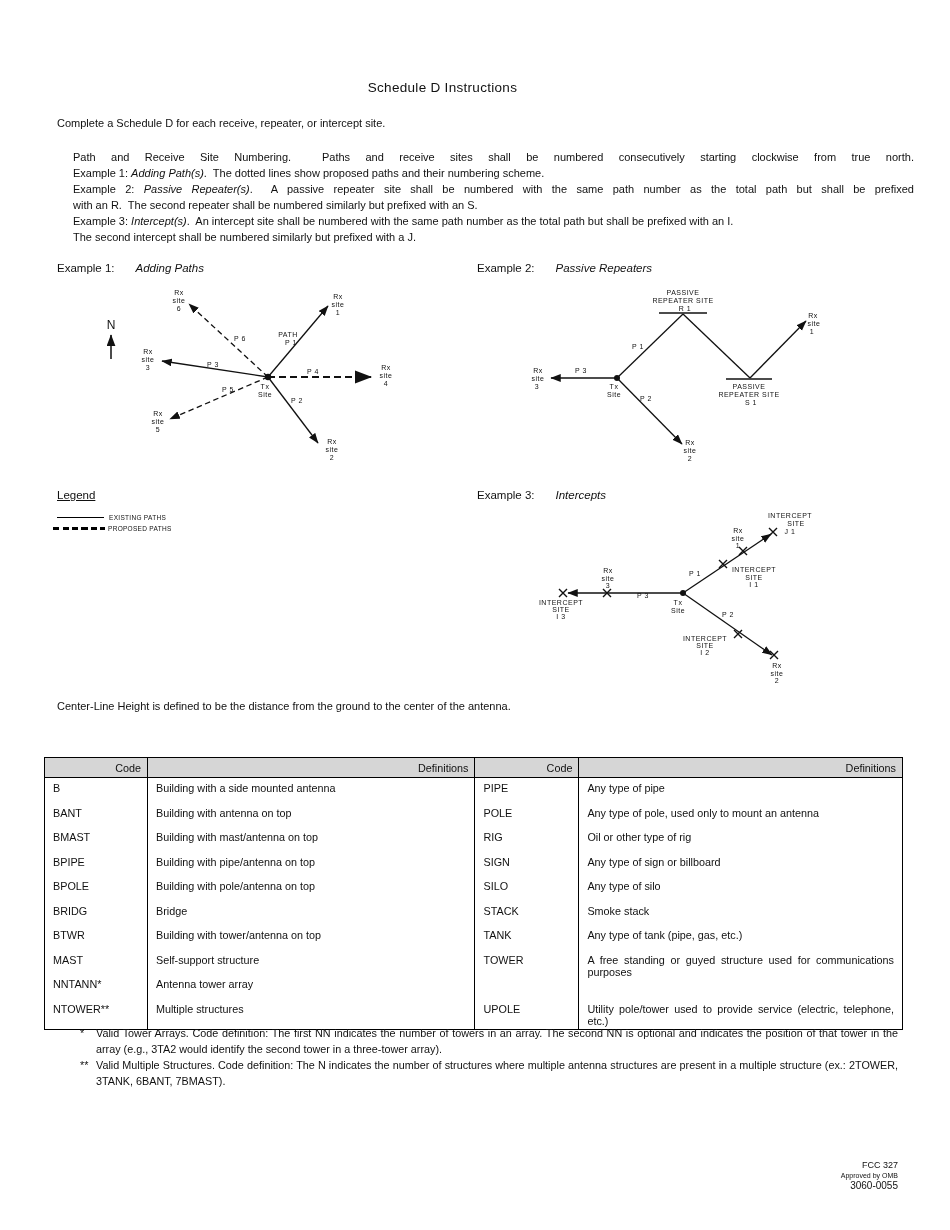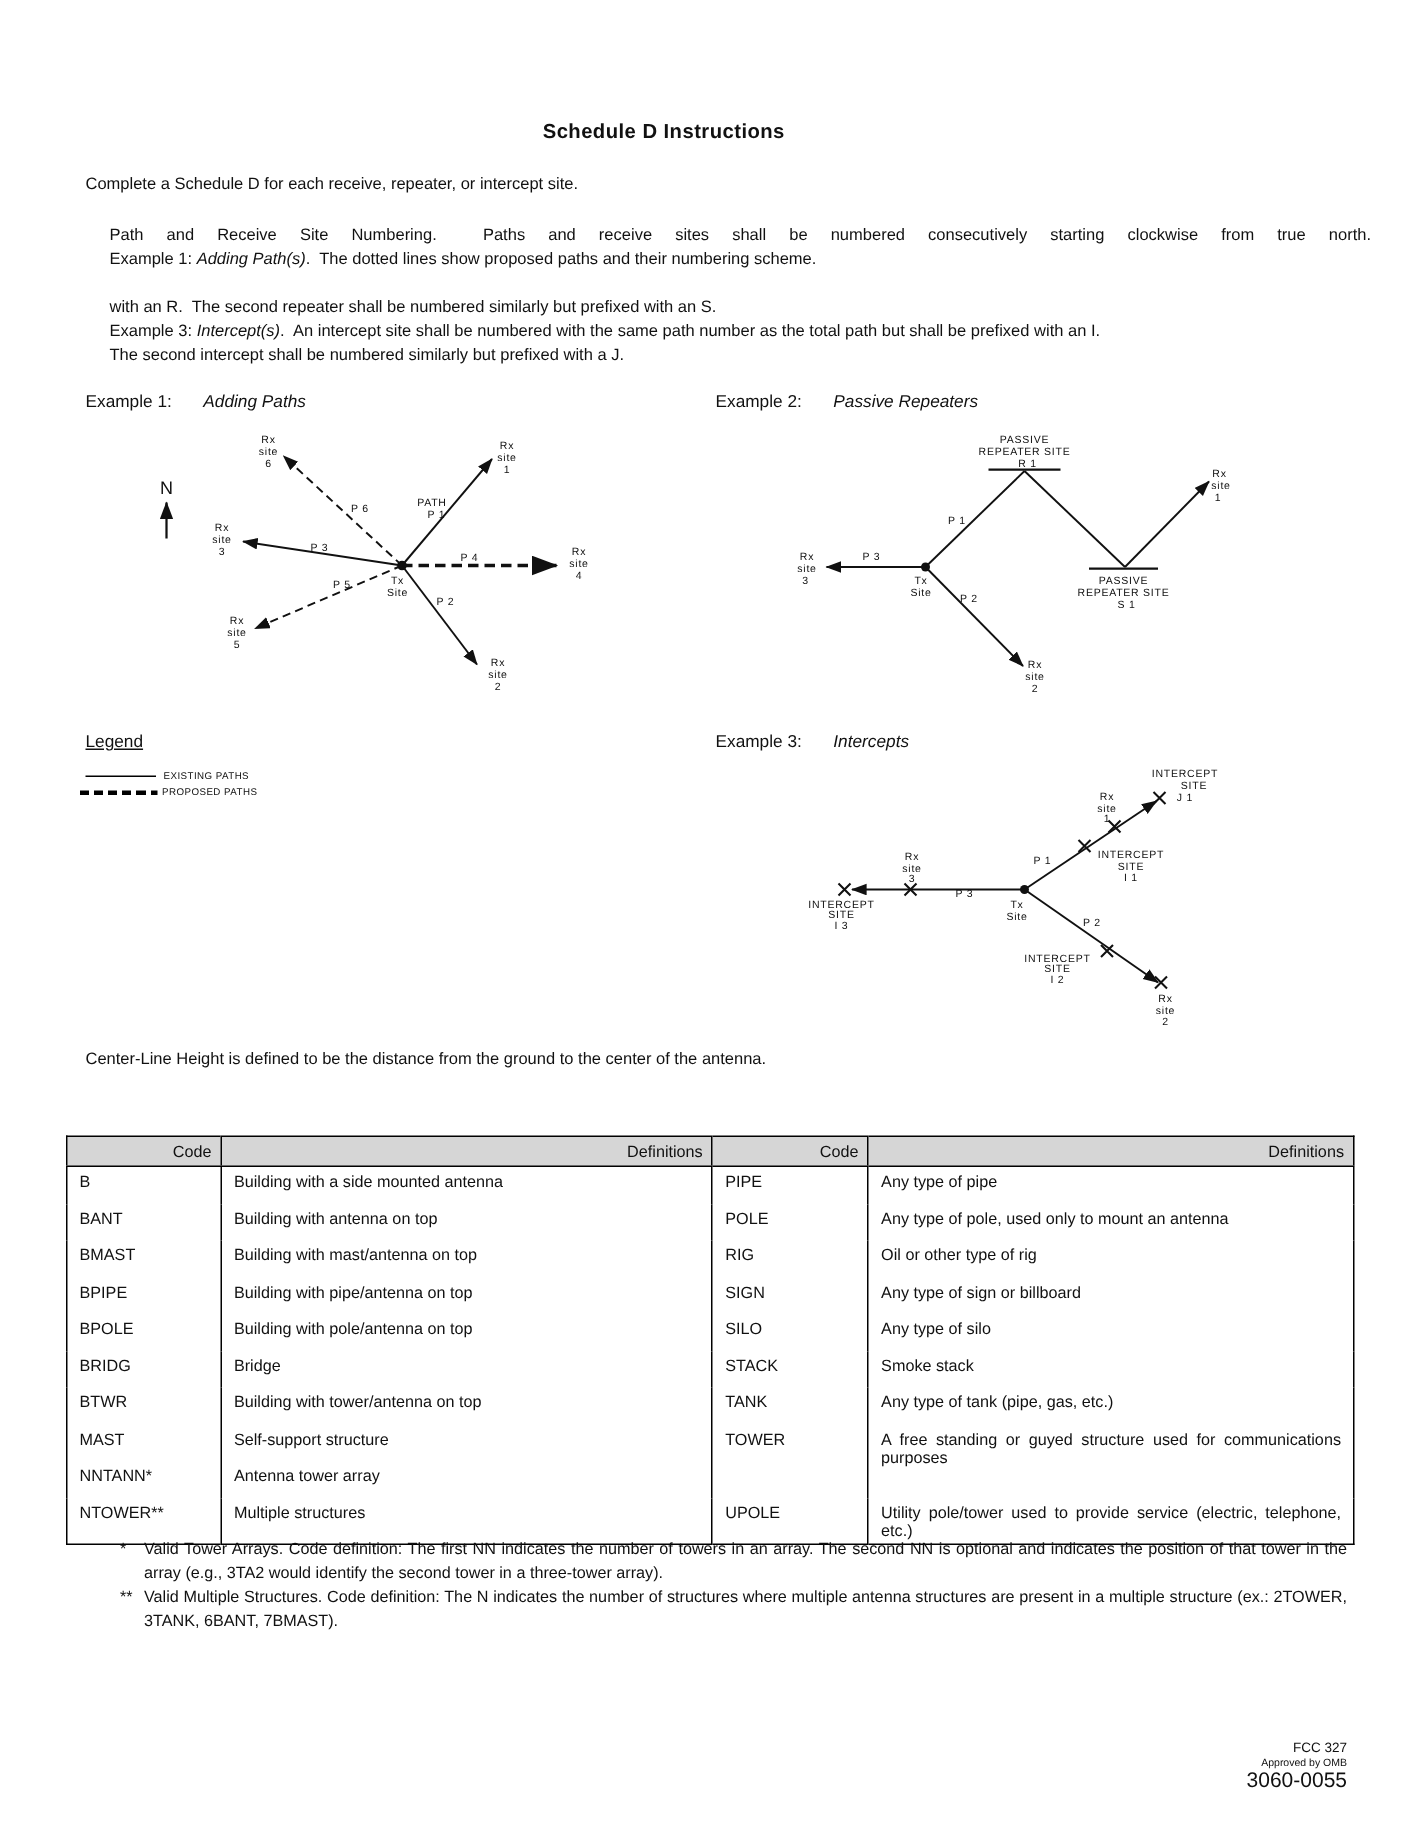--- a/index.html
+++ b/index.html
@@ -1,19 +1,19 @@
 <!DOCTYPE html>
 <html><head>
 <meta charset="utf-8">
 <style>
   html,body{margin:0;padding:0;background:#fff;}
   #page{position:relative;width:950px;height:1230px;background:#ffffff;
         font-family:"Liberation Sans",sans-serif;color:#111;overflow:hidden;}
   .abs{position:absolute;}
-  #title{left:0;top:80px;width:885px;text-align:center;font-size:13.5px;font-weight:700;letter-spacing:.3px;}
+  #title{left:0;top:80px;width:885px;text-align:center;font-size:13.5px;font-weight:400;letter-spacing:.3px;}
   #intro{left:57px;top:117px;width:840px;font-size:11px;}
   .numline{left:57px;width:841px;font-size:11px;line-height:16px;white-space:pre-wrap;padding-left:16px;}
   .stretch{text-align:justify;text-align-last:justify;}
   .ital{font-style:italic;text-align:right;}
   .exhead{font-size:11.5px;}
   .exhead .ital{margin-left:21px;}
   svg text{font-family:"Liberation Sans",sans-serif;font-size:7px;letter-spacing:.5px;fill:#111;}
   svg .big{font-size:12px;letter-spacing:0;}
   #legend-title{left:57px;top:489px;font-size:11.5px;text-decoration:underline;}
   .legrow{position:absolute;display:flex;align-items:center;font-size:6.5px;letter-spacing:.3px;}
@@ -30,33 +30,34 @@
      border-bottom:1.6px solid #000;padding:1px 6px 1px 8px;}
   td{vertical-align:top;padding:4px 8px 2px 8px;height:18.5px;}
   .bl{border-left:1.2px solid #000;}
   .just{text-align:justify;}
   .fnrow{position:absolute;left:80px;width:818px;display:flex;font-size:10.8px;line-height:15.5px;}
   .fnmark{width:16px;flex:0 0 16px;text-align:left;}
   .fntext{flex:1;text-align:justify;}
   #footer{position:absolute;right:52px;top:1160px;text-align:right;line-height:10.5px;}
   #footer .f1{font-size:9px;}
   #footer .f2{font-size:7px;}
-  #footer .f3{font-size:14px;}
+  #footer .f3{font-size:10px;}
 </style>
 </head>
 <body>
 
 <div id="page">
 
   <div class="abs" id="title">Schedule D Instructions</div>
 
   <div class="abs" id="intro">Complete a Schedule D for each receive, repeater, or intercept site.</div>
 
   <div class="abs numline stretch" style="top:149px;">Path and Receive Site Numbering.  Paths and receive sites shall be numbered consecutively starting clockwise from true north.</div>
   <div class="abs numline" style="top:165px;"><span>Example 1: </span><span class="ital">Adding Path(s)</span><span>.  The dotted lines show proposed paths and their numbering scheme.</span></div>
+  <div class="abs numline stretch" style="top:181px;"><span>Example 2: </span><span class="ital">Passive Repeater(s)</span><span>.  A passive repeater site shall be numbered with the same path number as the total path but shall be prefixed</span></div>
   <div class="abs numline" style="top:197px;">with an R.  The second repeater shall be numbered similarly but prefixed with an S.</div>
   <div class="abs numline" style="top:213px;"><span>Example 3: </span><span class="ital">Intercept(s)</span><span>.  An intercept site shall be numbered with the same path number as the total path but shall be prefixed with an I.</span></div>
   <div class="abs numline" style="top:229px;">The second intercept shall be numbered similarly but prefixed with a J.</div>
 
   <div class="abs exhead" style="left:57px;top:262px;"><span>Example 1:</span><span class="ital">Adding Paths</span></div>
   <div class="abs exhead" style="left:477px;top:262px;"><span>Example 2:</span><span class="ital">Passive Repeaters</span></div>
 
   <svg class="abs" style="left:60px;top:283px;" width="360" height="190" viewBox="0 0 360 190">
     <defs>
       <marker id="a1" markerWidth="9" markerHeight="7" refX="7.5" refY="3" orient="auto">

